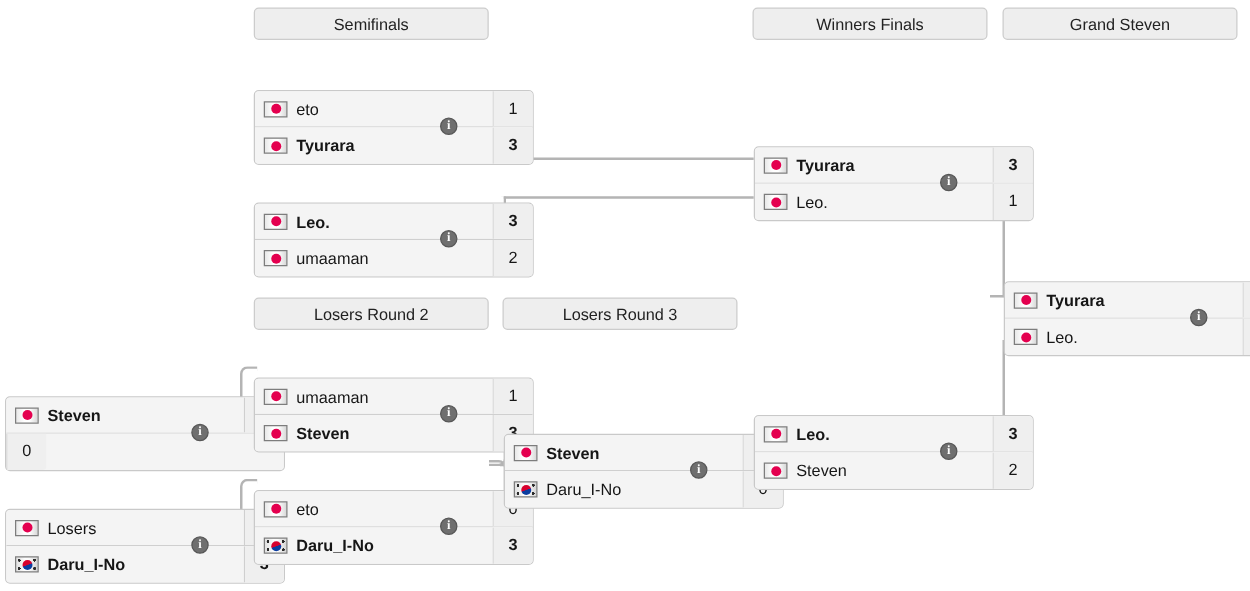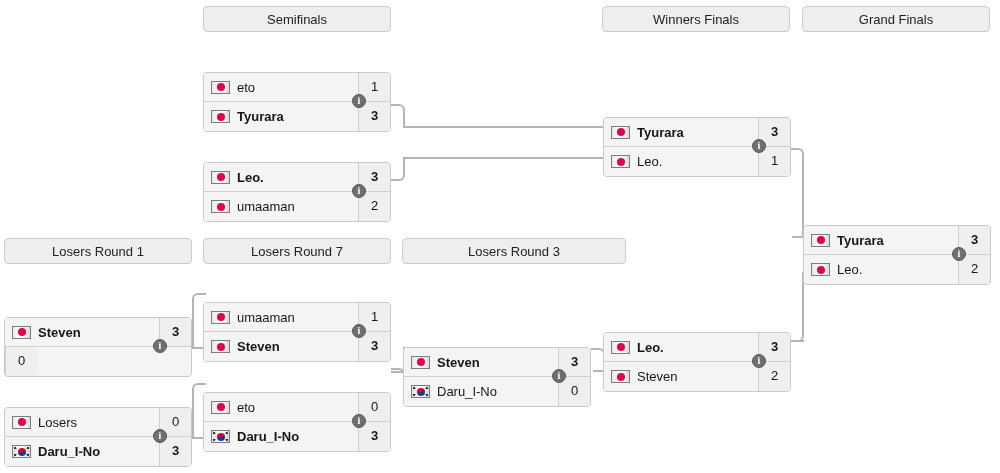--- a/index.html
+++ b/index.html
@@ -21,21 +21,21 @@
     border:1px solid #cccccc;
     border-radius:4px;
     font-size:13px;color:#222;
     box-sizing:border-box;
     white-space:nowrap;
   }
 
   
   .match{
     position:absolute;
-    width:188px;
+    width:224px;
     background:#f7f7f7;
     border:1px solid #c9c9c9;
     border-radius:4px;
     box-sizing:border-box;
     overflow:visible;
     z-index:3;
   }
   .row{
     display:flex;
     align-items:center;
@@ -152,25 +152,24 @@
   .elbow.br{border-left:none;border-top:none;border-radius:0 0 6px 0;}
   .elbow.tl{border-right:none;border-bottom:none;border-radius:6px 0 0 0;}
 </style>
 </head>
 <body>
 
 <div id="bracket">
 
   <div class="round-header" style="left:602px;top:6px;width:188px;">Winners Finals</div>
   <div class="round-header" style="left:203px;top:6px;width:188px;">Semifinals</div>
-  <div class="round-header" style="left:802px;top:6px;width:188px;">Grand Finals</div>
-
-  <div class="round-header" style="left:4px;top:238px;width:188px;">Losers Round 1</div>
-  <div class="round-header" style="left:203px;top:238px;width:188px;">Losers Round 7</div>
-  <div class="round-header" style="left:402px;top:238px;width:224px;text-align:center;">Losers Round 3</div>
+  <div class="round-header" style="left:802px;top:6px;width:188px;">Grand Steven</div>
+
+  <div class="round-header" style="left:203px;top:238px;width:188px;">Losers Round 2</div>
+  <div class="round-header" style="left:402px;top:238px;width:188px;text-align:center;">Losers Round 3</div>
 
   <div class="elbow tr" style="left:391px;top:104px;width:14px;height:24px;"></div>
   <div class="conn h" style="left:403px;top:126px;width:200px;"></div>
 
   <div class="elbow br" style="left:391px;top:157px;width:14px;height:24px;"></div>
   <div class="conn h" style="left:403px;top:157px;width:200px;"></div>
 
   <div class="elbow tr" style="left:790px;top:148px;width:14px;height:90px;"></div>
   <div class="conn h" style="left:792px;top:236px;width:14px;"></div>
 

